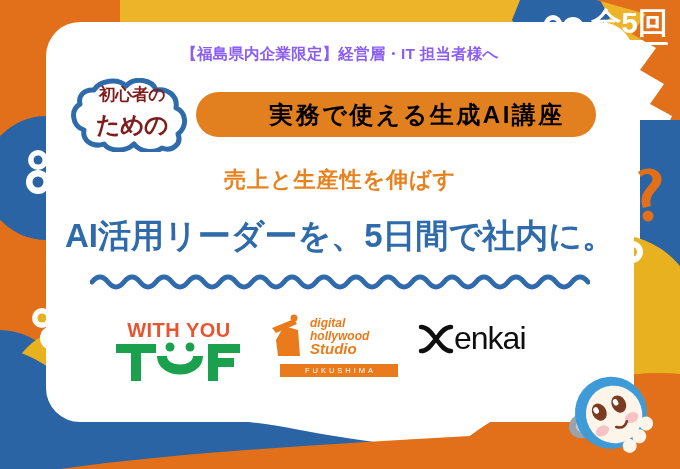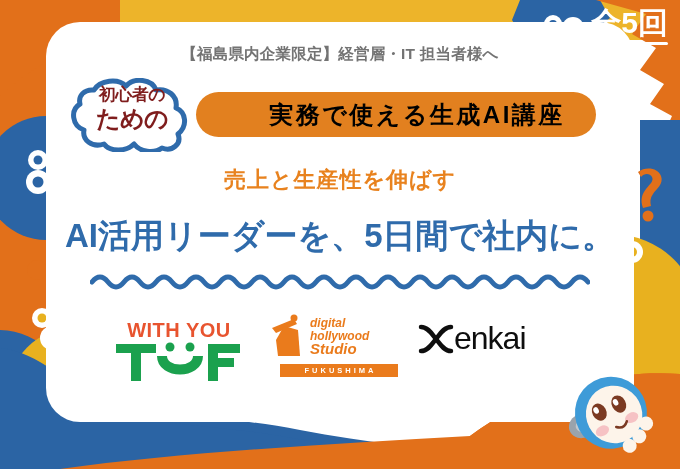--- a/index.html
+++ b/index.html
@@ -47,21 +47,21 @@
   }
 
   .eyebrow {
     position: absolute;
     top: 22px;
     left: 0;
     width: 588px;
     text-align: center;
     font-size: 15.5px;
     font-weight: 700;
-    color: #737373;
+    color: #8b5cf6;
     letter-spacing: 0.2px;
     white-space: nowrap;
   }
 
   
   .title-row {
     position: absolute;
     top: 62px;
     left: 0;
     width: 588px;
@@ -86,21 +86,21 @@
     pointer-events: none;
   }
   .bubble-line1 {
     display: block;
     font-size: 17px;
     font-weight: 700;
     letter-spacing: -0.5px;
   }
   .bubble-line2 {
     display: block;
-    margin-top: 4px;
+    margin-top: 10px;
     font-size: 24px;
     font-weight: 700;
     letter-spacing: -0.5px;
   }
   .pill {
     position: absolute;
     left: 150px;
     top: 8px;
     width: 400px;
     height: 45px;
@@ -175,21 +175,21 @@
     margin-top: 2px;
     line-height: 1;
   }
 
   .logo-dhs { left: 218px; top: 14px; width: 134px; }
   .dhs-bar {
     margin-top: 2px;
     background: #ea7b1c;
     color: #ffffff;
     font-size: 7.5px;
-    font-weight: 700;
+    font-weight: 400;
     letter-spacing: 3px;
     text-align: center;
     padding: 2px 0 2px 3px;
     width: 118px;
     margin-left: 16px;
     box-sizing: border-box;
   }
 
   .logo-xenkai { left: 372px; top: 22px; width: 180px; }
   .xenkai-word {

